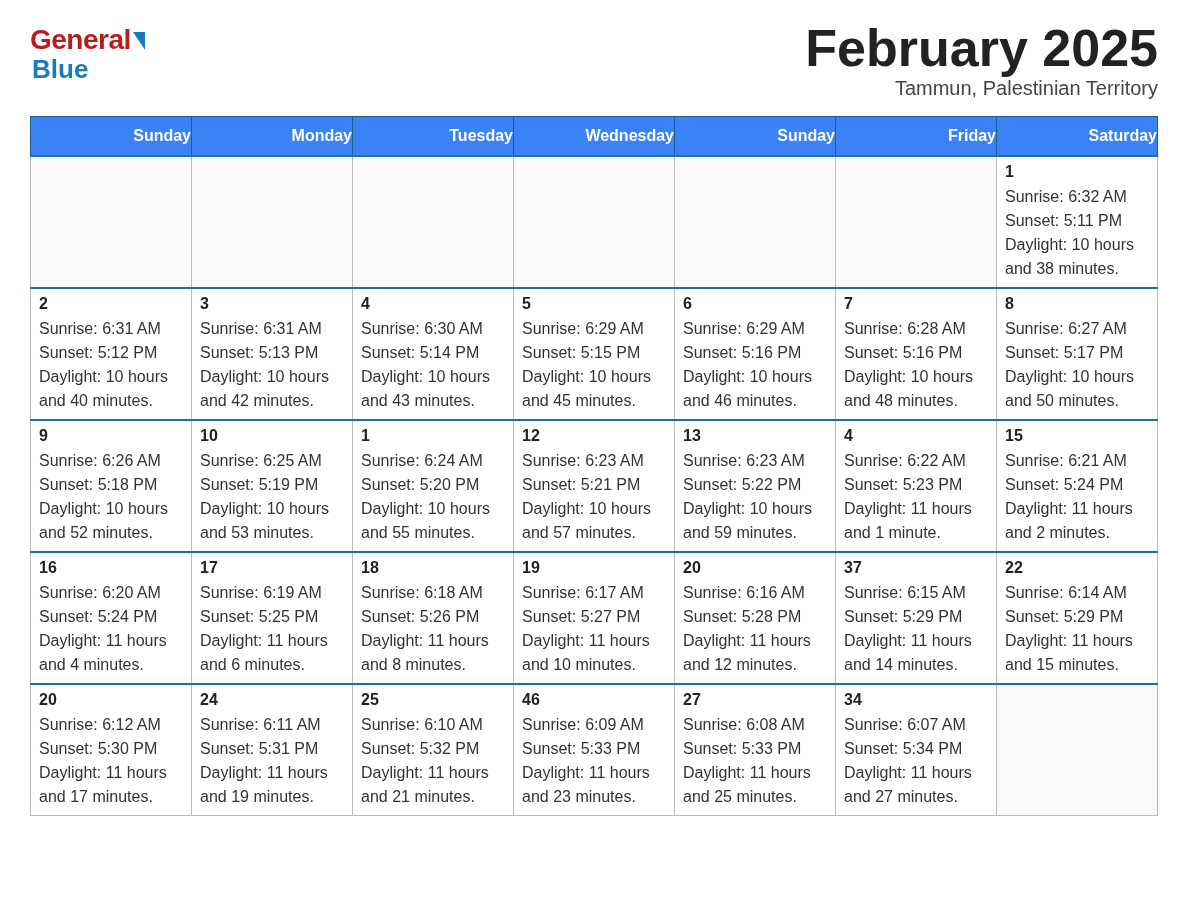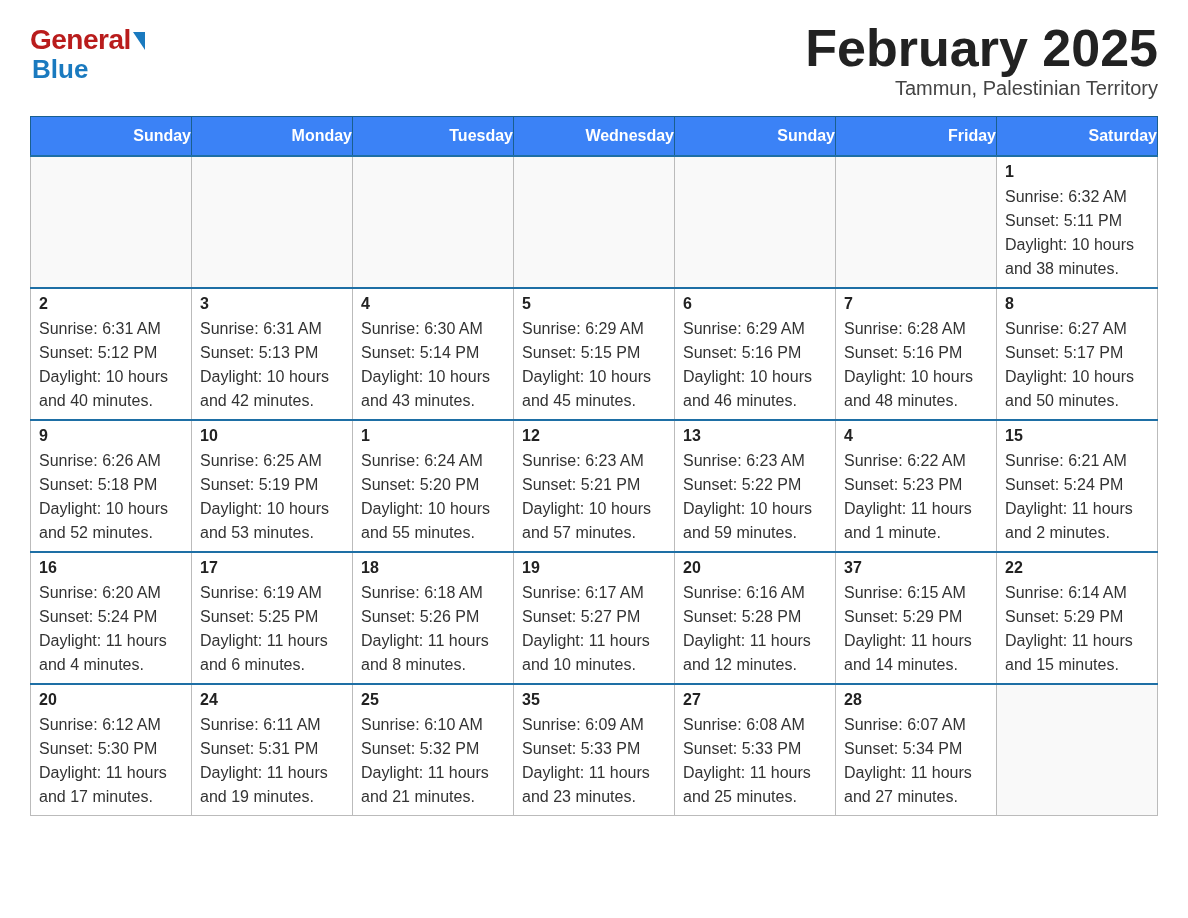--- a/index.html
+++ b/index.html
@@ -242,27 +242,27 @@
         </td>
         <td>
           <span class="day-number">24</span>
           <div class="day-info">Sunrise: 6:11 AM<br>Sunset: 5:31 PM<br>Daylight: 11 hours and 19 minutes.</div>
         </td>
         <td>
           <span class="day-number">25</span>
           <div class="day-info">Sunrise: 6:10 AM<br>Sunset: 5:32 PM<br>Daylight: 11 hours and 21 minutes.</div>
         </td>
         <td>
-          <span class="day-number">35</span>
+          <span class="day-number">46</span>
           <div class="day-info">Sunrise: 6:09 AM<br>Sunset: 5:33 PM<br>Daylight: 11 hours and 23 minutes.</div>
         </td>
         <td>
           <span class="day-number">27</span>
           <div class="day-info">Sunrise: 6:08 AM<br>Sunset: 5:33 PM<br>Daylight: 11 hours and 25 minutes.</div>
         </td>
         <td>
-          <span class="day-number">28</span>
+          <span class="day-number">34</span>
           <div class="day-info">Sunrise: 6:07 AM<br>Sunset: 5:34 PM<br>Daylight: 11 hours and 27 minutes.</div>
         </td>
         <td class="empty-cell"></td>
       </tr>
     </tbody>
 </table>
 
 </body></html>

